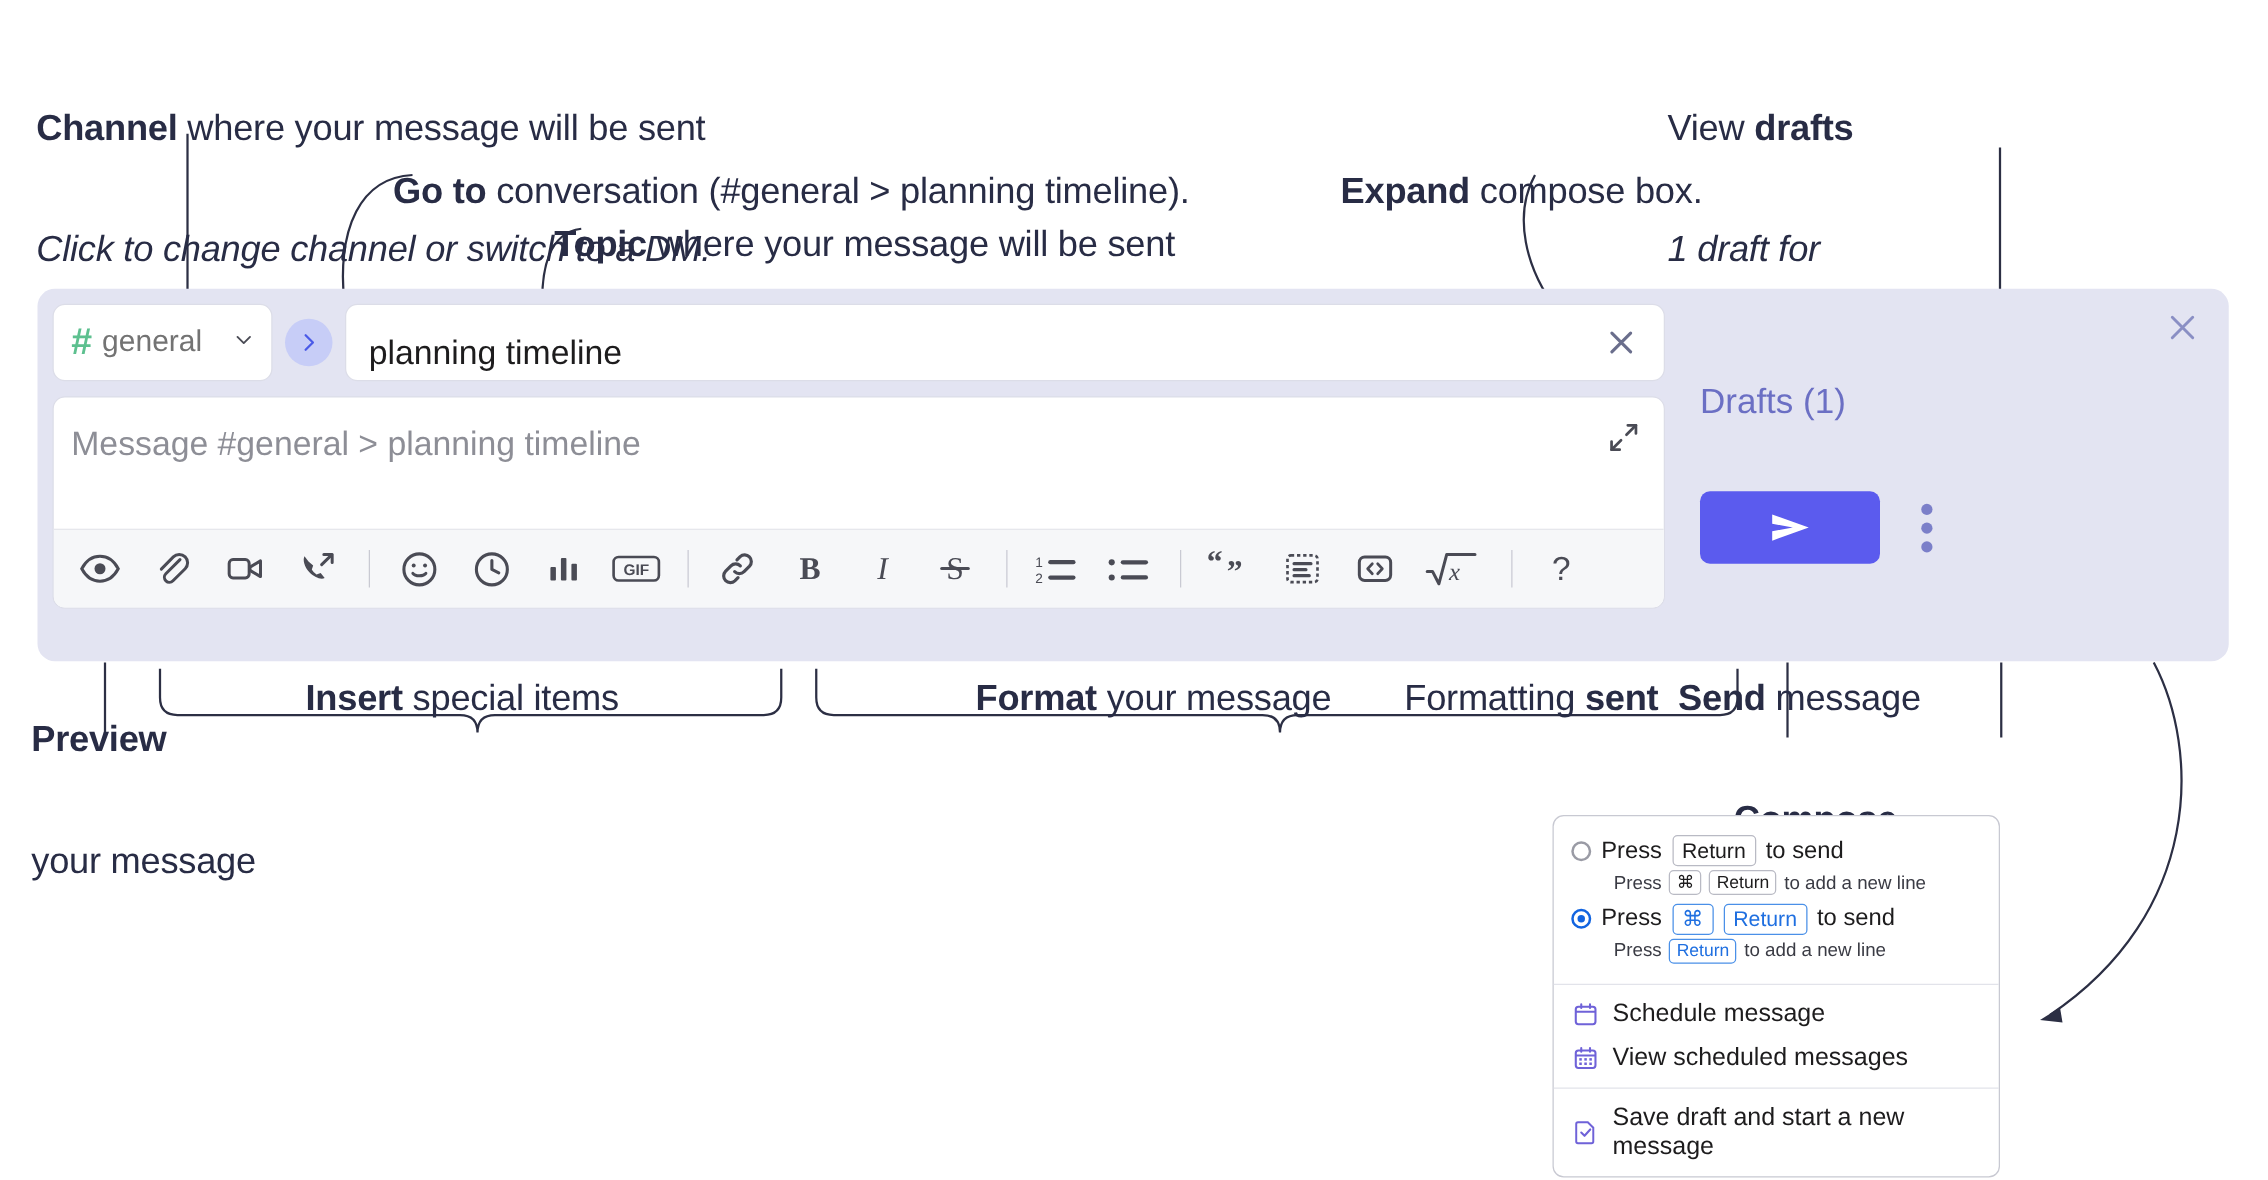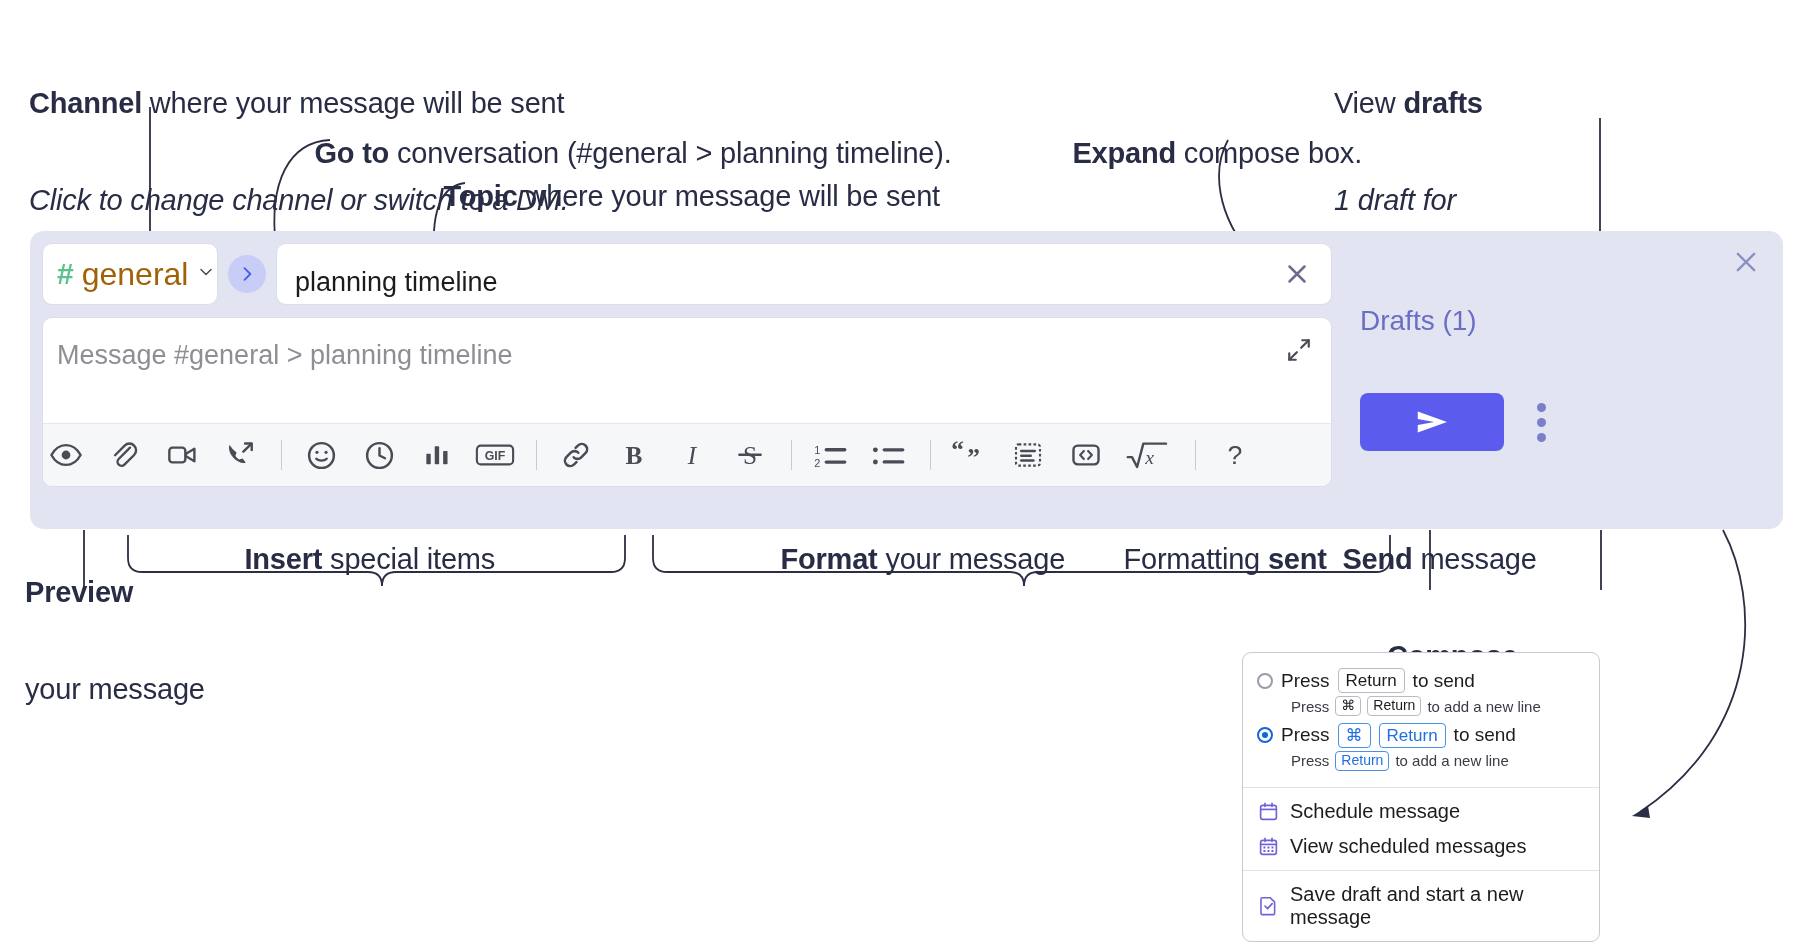--- a/index.html
+++ b/index.html
@@ -53,21 +53,21 @@
     width: 176px; height: 62px;
     background: #ffffff;
     border: 1px solid #dcdde8;
     border-radius: 10px;
     display: flex; align-items: center;
     padding: 0 12px 0 14px;
     gap: 8px;
     cursor: pointer;
   }
   .channel-hash { font-size: 30px; color: #5dc08f; font-weight: 700; line-height: 1; }
-  .channel-name { font-size: 32px; color: #a16207; }
+  .channel-name { font-size: 24px; color: #737373; }
   .channel-caret { margin-left: auto; }
 
   .goto-btn {
     width: 38px; height: 38px;
     margin: 0 10px;
     border-radius: 50%;
     background: #c7cdf7;
     display: flex; align-items: center; justify-content: center;
     cursor: pointer; flex: none;
   }
@@ -101,20 +101,21 @@
     position: absolute; right: 14px; top: 14px;
     width: 36px; height: 36px;
     display: flex; align-items: center; justify-content: center;
     cursor: pointer;
   }
   .toolbar {
     height: 63px;
     background: #f6f7f9;
     border-top: 1px solid #e6e7ec;
     display: flex; align-items: center;
+    padding-left: 14px;
   }
   .tb-btn {
     width: 46px; height: 46px;
     margin-right: 12px;
     display: flex; align-items: center; justify-content: center;
     cursor: pointer; flex: none;
   }
   .tb-sep { width: 1px; height: 30px; background: #c9cad3; margin: 0 16px 0 6px; flex: none; }
 
   

